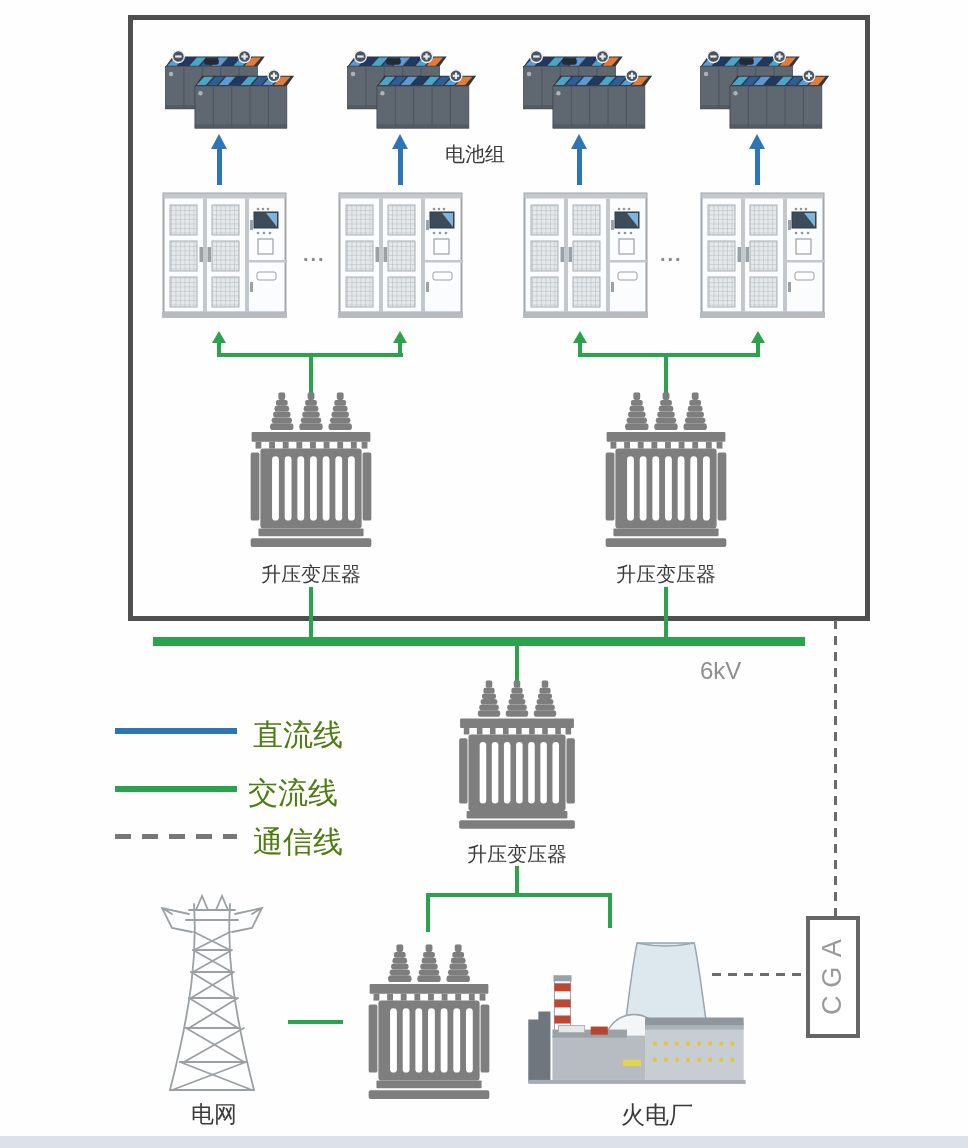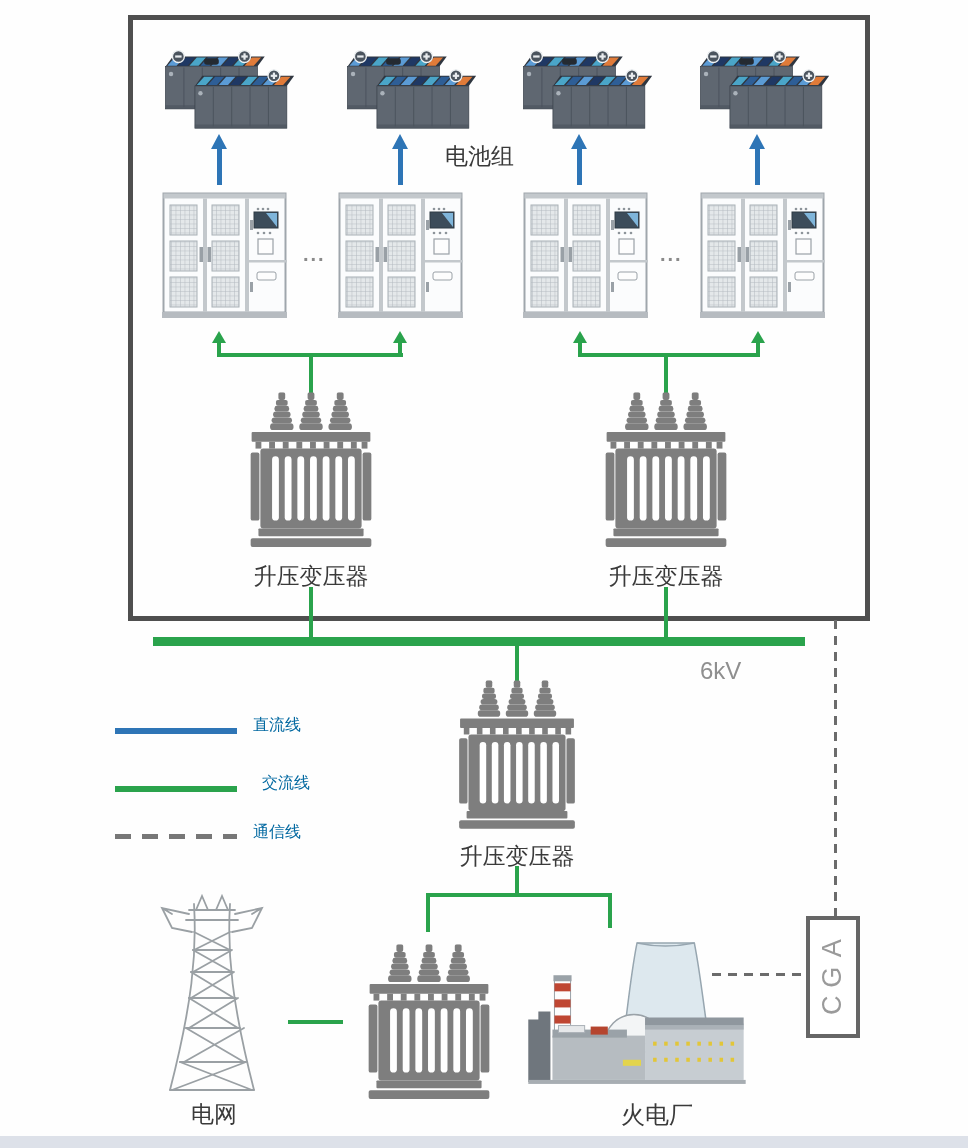--- a/index.html
+++ b/index.html
@@ -5,41 +5,41 @@
   html,body{margin:0;padding:0;background:#fff;}
   .stage{
     position:relative;width:968px;height:1148px;overflow:hidden;
     font-family:"Liberation Sans","DejaVu Sans",sans-serif;
     background:#fefefe;
   }
   .abs{position:absolute;}
   
   .enclosure{left:128px;top:15px;width:732px;height:596px;border:5px solid #4f4f4f;background:transparent;}
   
-  .lbl{color:#3a3a3a;font-size:23px;text-align:center;white-space:nowrap;}
+  .lbl{color:#3a3a3a;font-size:20px;text-align:center;white-space:nowrap;}
   .lbl-kv{color:#8f8f8f;font-size:24px;}
   .dots{color:#8a8a8a;font-size:20px;font-weight:bold;letter-spacing:2px;}
   
   .arrow-blue{width:16px;}
   .arrow-blue .head{width:0;height:0;border-left:8px solid transparent;border-right:8px solid transparent;border-bottom:15px solid #2e75b6;margin:0 auto;}
   .arrow-blue .stem{width:5px;height:36px;background:#2e75b6;margin:0 auto;}
   
   .arrow-green{width:14px;}
   .arrow-green .head{width:0;height:0;border-left:7px solid transparent;border-right:7px solid transparent;border-bottom:12px solid #2aa34c;margin:0 auto;}
   .arrow-green .stem{width:4px;height:11px;background:#2aa34c;margin:0 auto;}
   .gline{background:#2aa34c;}
   .bus{background:#2aa34c;}
   .dashed-v{width:3px;background-image:repeating-linear-gradient(180deg,#6b6b6b 0 9px,transparent 9px 16px);}
   .dashed-h{height:3px;background-image:repeating-linear-gradient(90deg,#6b6b6b 0 9px,transparent 9px 16px);}
   
   .legend-line{height:6px;}
   .legend-line.blue{background:#2e75b6;}
   .legend-line.green{background:#2aa34c;}
   .legend-line.dash{height:5px;background-image:repeating-linear-gradient(90deg,#777 0 16px,transparent 16px 27px);}
-  .legend-label{color:#0369a1;font-size:16px;white-space:nowrap;}
+  .legend-label{color:#4d7c0f;font-size:30px;white-space:nowrap;}
   
   .agc-box{width:46px;height:114px;border:4px solid #666;background:#fff;display:flex;flex-direction:column;align-items:center;justify-content:center;}
   .agc-text{color:#9a9a9a;font-size:27px;line-height:1.05;text-align:center;}
   .agc-text .vchar{display:block;transform:rotate(-90deg);}
   .bottom-band{left:0;top:1136px;width:968px;height:12px;background:#dde1e9;}
   svg{display:block;}
 </style>
 </head>
 <body>
 
@@ -327,21 +327,21 @@
   <div class="abs gline" style="left:309px;top:587px;width:4px;height:54px"></div>
   <div class="abs gline" style="left:664px;top:587px;width:4px;height:54px"></div>
 
   <div class="abs bus" style="left:153px;top:637px;width:652px;height:9px"></div>
   <div class="abs lbl lbl-kv" style="left:700px;top:657px">6kV</div>
 
   <div>
     <div class="abs legend-line blue" style="left:115px;top:728px;width:122px"></div>
     <div class="abs legend-label" style="left:253px;top:715px">直流线</div>
     <div class="abs legend-line green" style="left:115px;top:786px;width:122px"></div>
-    <div class="abs legend-label" style="left:262px;top:773px">交流线</div>
+    <div class="abs legend-label" style="left:248px;top:773px">交流线</div>
     <div class="abs legend-line dash" style="left:115px;top:834px;width:122px"></div>
     <div class="abs legend-label" style="left:253px;top:822px">通信线</div>
   </div>
 
   <div class="abs gline" style="left:515px;top:646px;width:4px;height:36px"></div>
   <svg class="abs" style="left:447px;top:680px" width="140" height="150" viewBox="0 0 150 160">
       <use href="#sym-transformer"></use>
     </svg>
   <div class="abs lbl" style="left:442px;top:841px;width:150px">升压变压器</div>
 

